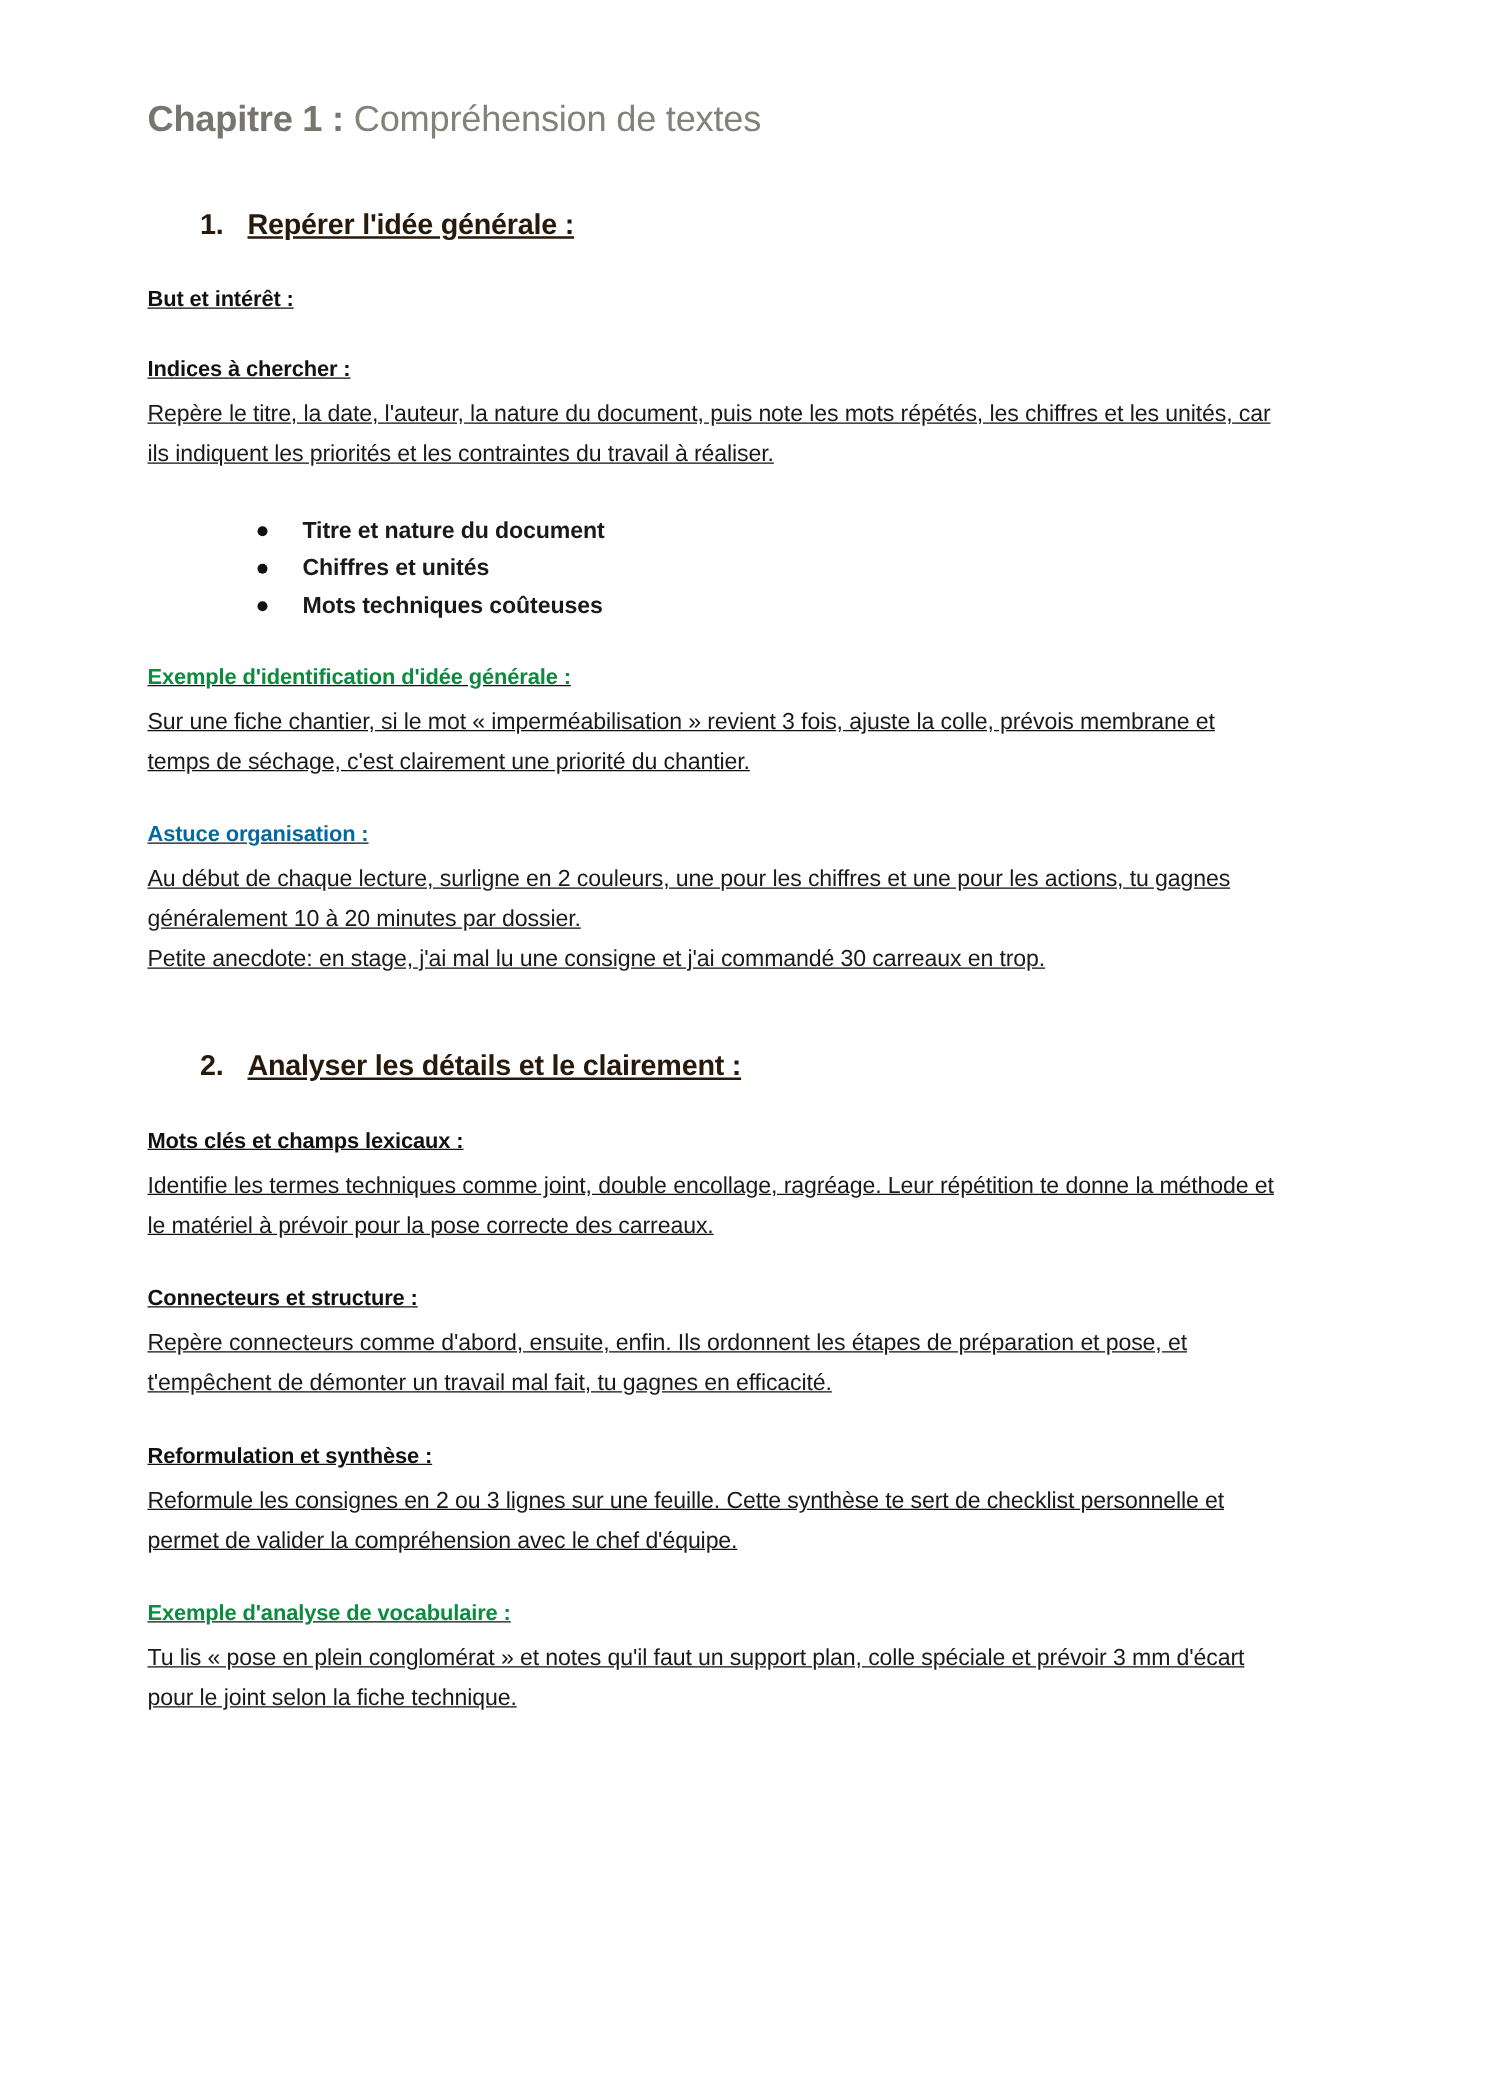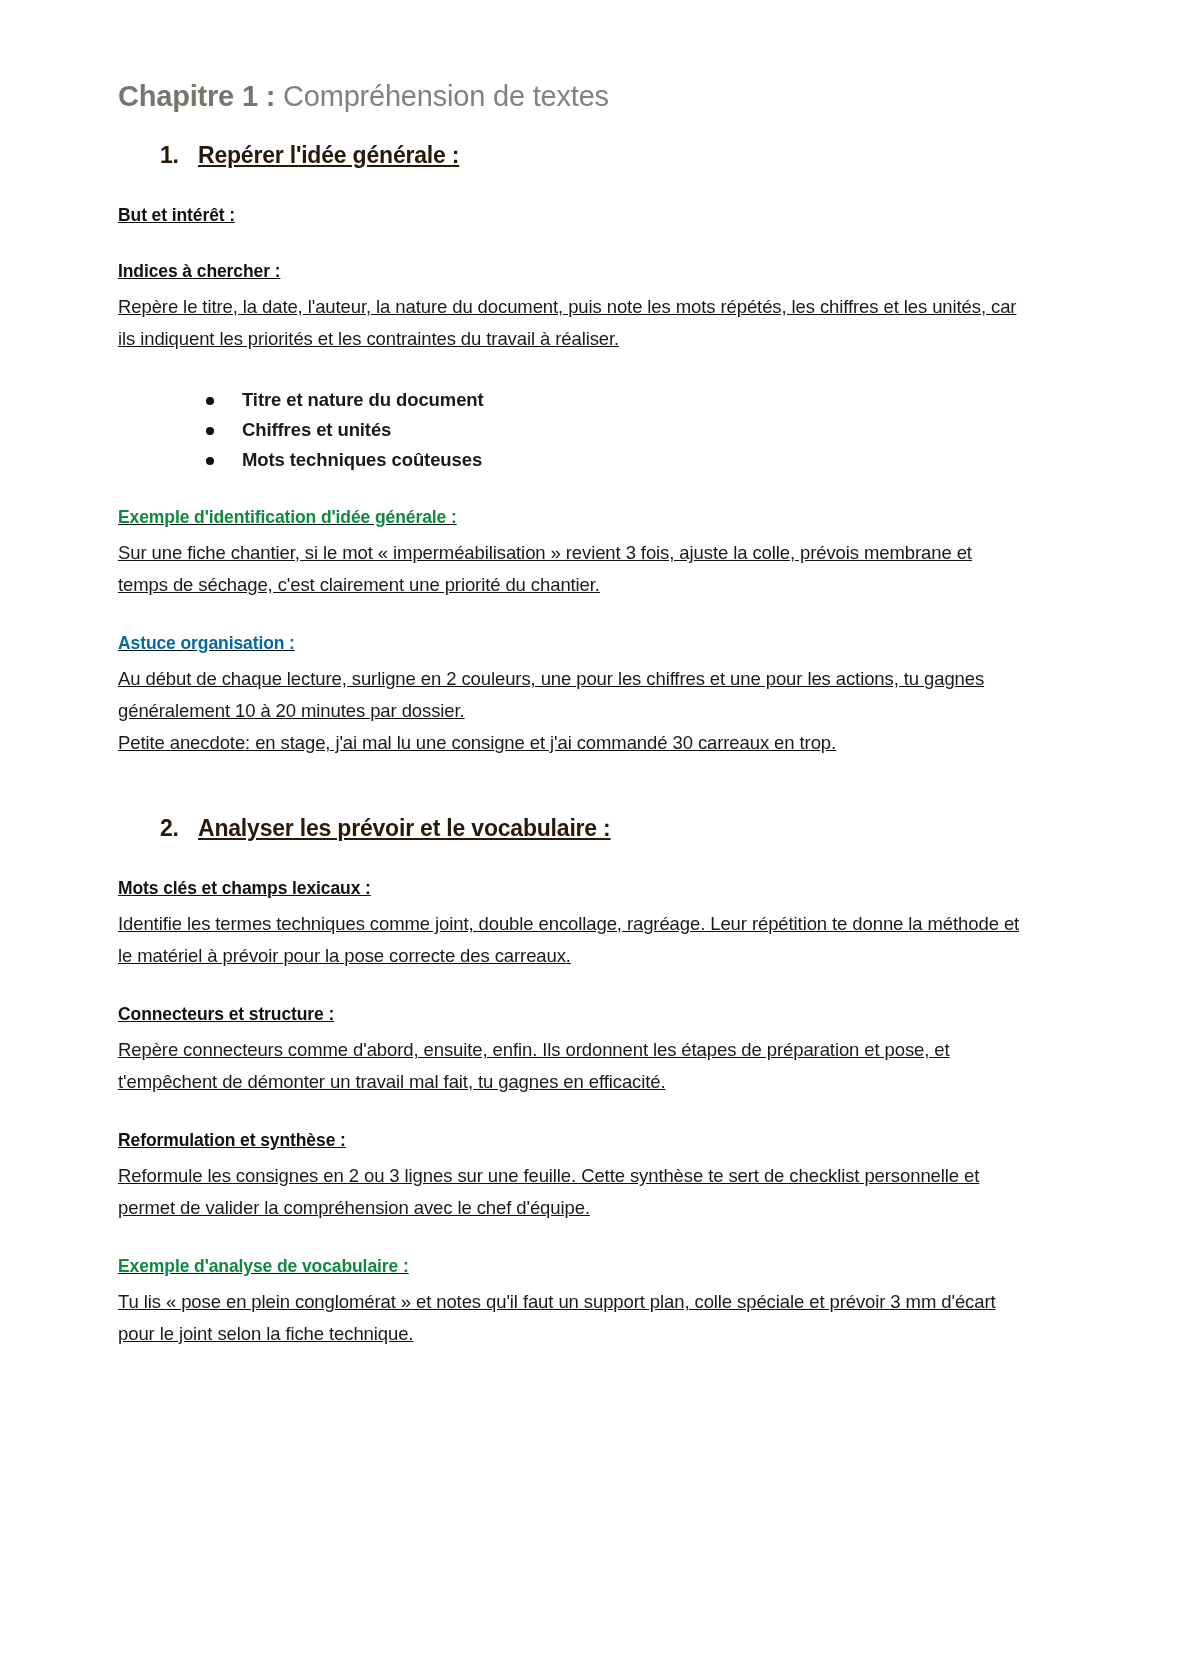--- a/index.html
+++ b/index.html
@@ -24,21 +24,21 @@
     padding: 78px 120px 40px 118px;
     overflow: hidden;
   }
 
   
   .doc-title {
     font-size: 29px;
     line-height: 1.25;
     color: #7d7d75;
     letter-spacing: -0.2px;
-    margin: 0 0 28px 0;
+    margin: 0 0 52px 0;
     white-space: nowrap;
   }
   .doc-title .chapter-label {
     font-weight: 700;
     color: #76766e;
   }
   .doc-title .chapter-subject {
     font-weight: 400;
     color: #82827a;
   }
@@ -161,21 +161,21 @@
   </div>
 
   <div class="block">
     <div class="block-heading orange">Astuce organisation :</div>
     <p class="block-body">Au début de chaque lecture, surligne en 2 couleurs, une pour les chiffres et une pour les actions, tu gagnes généralement 10 à 20 minutes par dossier.</p>
     <p class="block-body">Petite anecdote: en stage, j'ai mal lu une consigne et j'ai commandé 30 carreaux en trop.</p>
   </div>
 
   <h2 class="section-heading section-2">
     <span class="sec-num">2.</span>
-    <span class="sec-text">Analyser les prévoir et le vocabulaire :</span>
+    <span class="sec-text">Analyser les détails et le clairement :</span>
   </h2>
 
   <div class="block">
     <div class="block-heading">Mots clés et champs lexicaux :</div>
     <p class="block-body">Identifie les termes techniques comme joint, double encollage, ragréage. Leur répétition te donne la méthode et le matériel à prévoir pour la pose correcte des carreaux.</p>
   </div>
 
   <div class="block">
     <div class="block-heading">Connecteurs et structure :</div>
     <p class="block-body">Repère connecteurs comme d'abord, ensuite, enfin. Ils ordonnent les étapes de préparation et pose, et t'empêchent de démonter un travail mal fait, tu gagnes en efficacité.</p>

